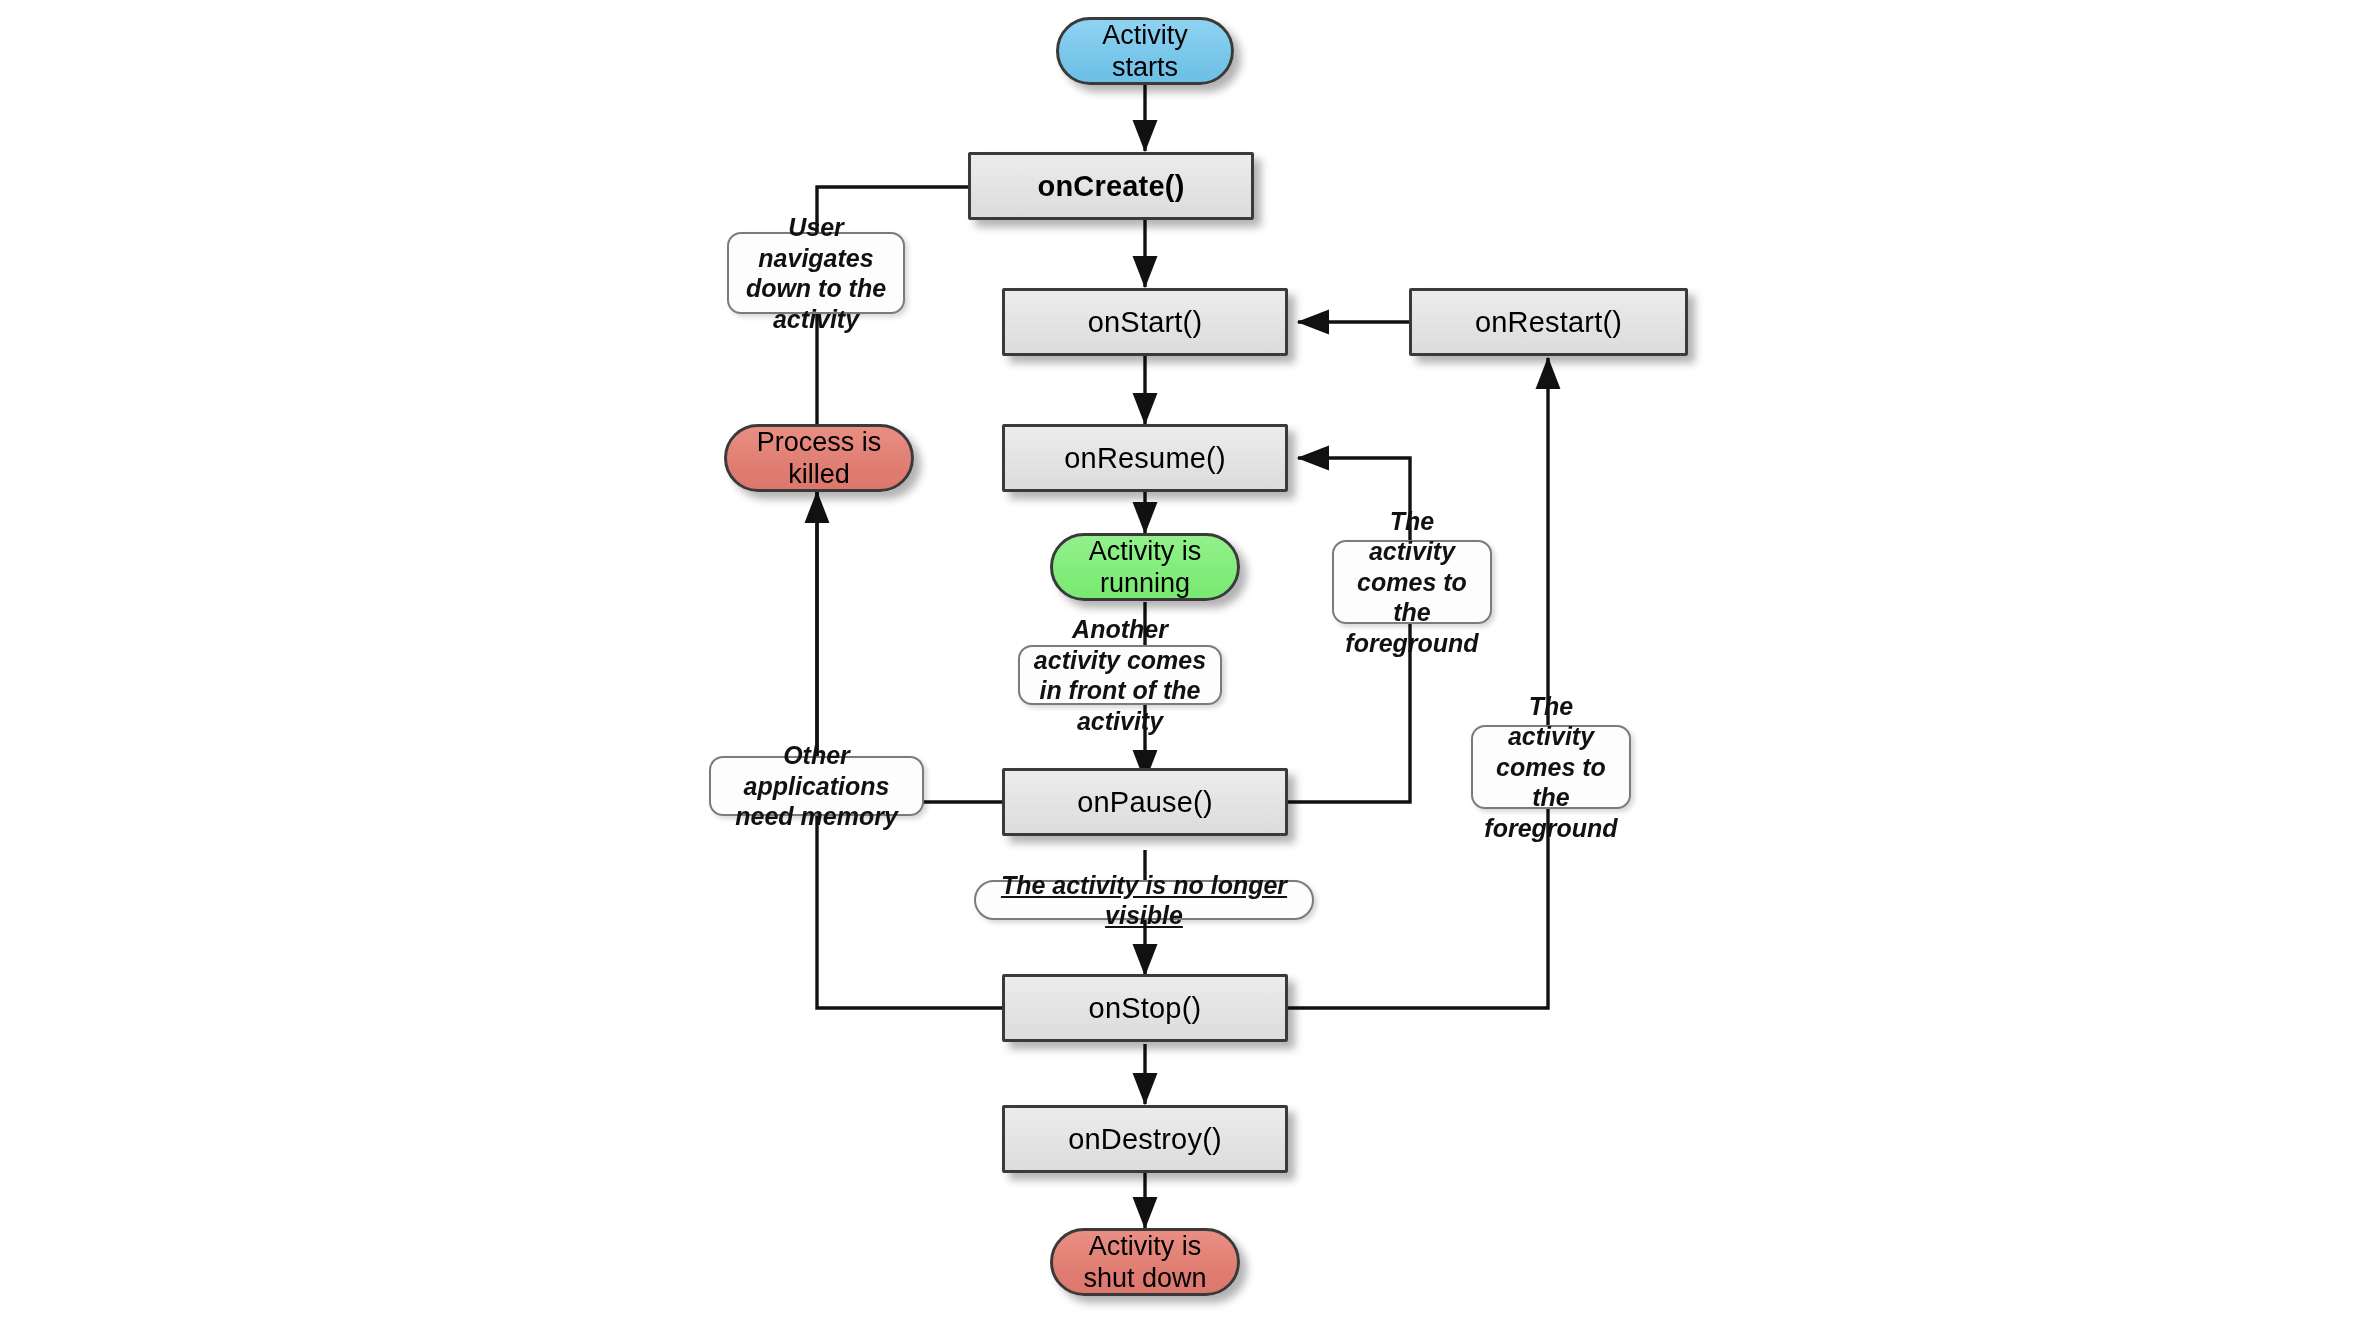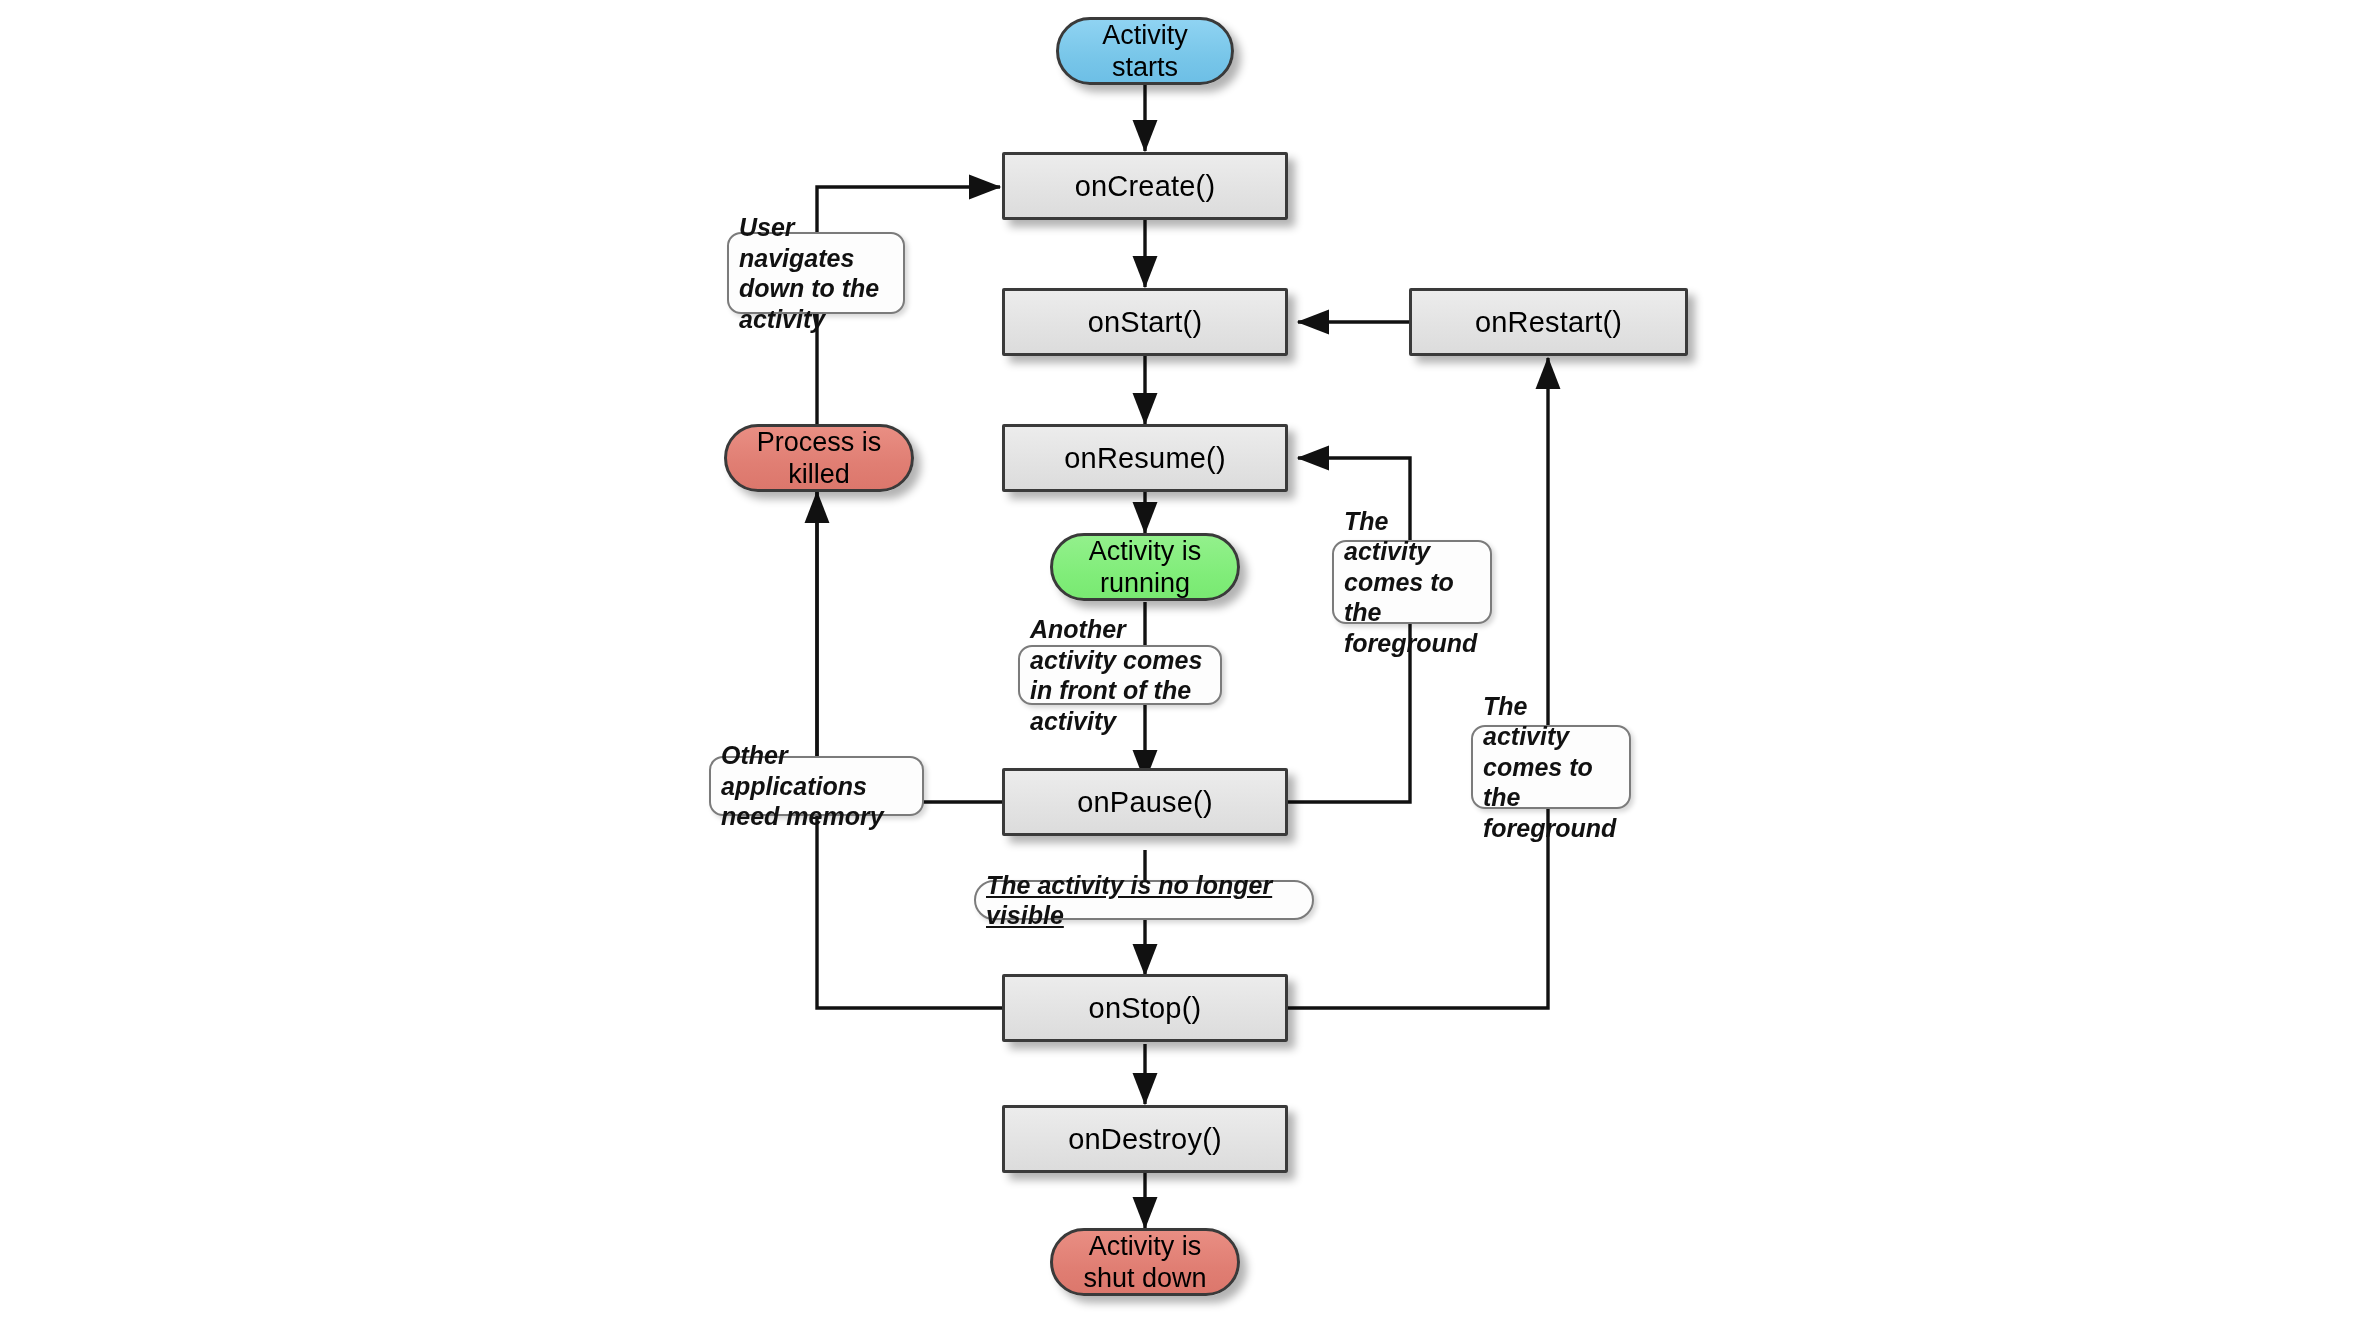--- a/index.html
+++ b/index.html
@@ -60,20 +60,21 @@
   .note {
     position: absolute;
     box-sizing: border-box;
     background: #fdfdfd;
     border: 2px solid #7b7b7b;
     border-radius: 14px;
     box-shadow: 3px 3px 5px rgba(0,0,0,0.16);
     display: flex;
     align-items: center;
     justify-content: center;
+    text-align: center;
     font-style: italic;
     font-weight: bold;
     font-size: 25px;
     line-height: 1.22;
     color: #111111;
     padding: 4px 10px;
     z-index: 4;
   }
   .note.pill { border-radius: 999px; }
 </style>
@@ -118,21 +119,21 @@
     </g>
   </svg>
 
   <div class="node terminal blue" style="left:1056px; top:17px; width:178px; height:68px;">
     <div>
       <div>Activity</div>
       <div>starts</div>
     </div>
   </div>
 
-  <div class="node lifecycle-box" style="left:1002px; top:152px; width:286px; height:68px;">
+  <div class="node lifecycle-box" style="left:968px; top:152px; width:286px; height:68px;font-weight:bold;">
     <span>onCreate()</span>
   </div>
 
   <div class="node lifecycle-box" style="left:1002px; top:288px; width:286px; height:68px;">
     <span>onStart()</span>
   </div>
 
   <div class="node lifecycle-box" style="left:1409px; top:288px; width:279px; height:68px;">
     <span>onRestart()</span>
   </div>

